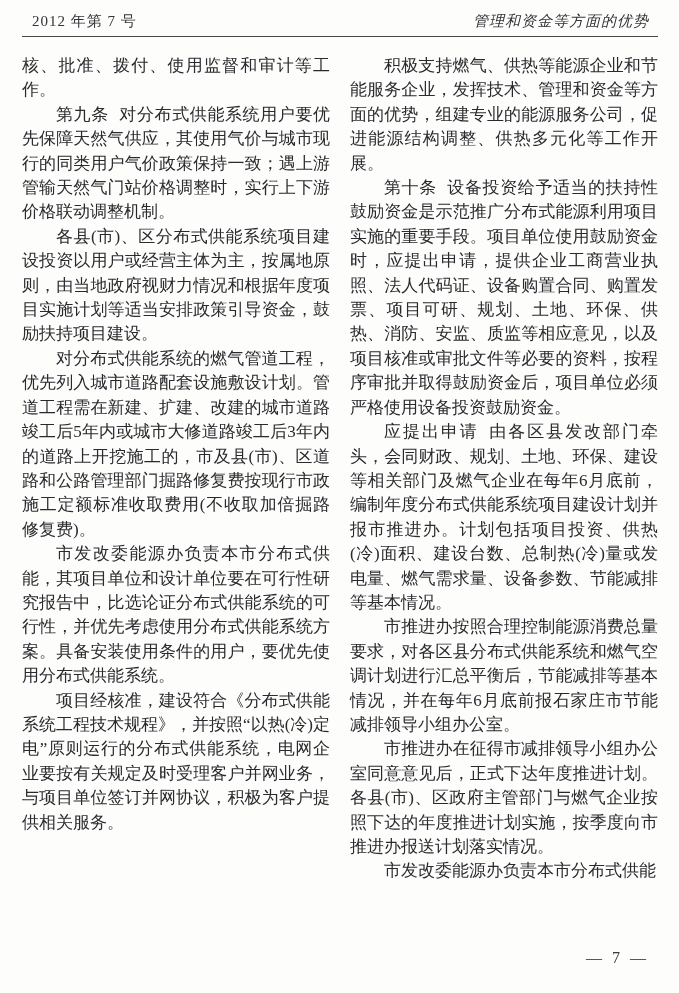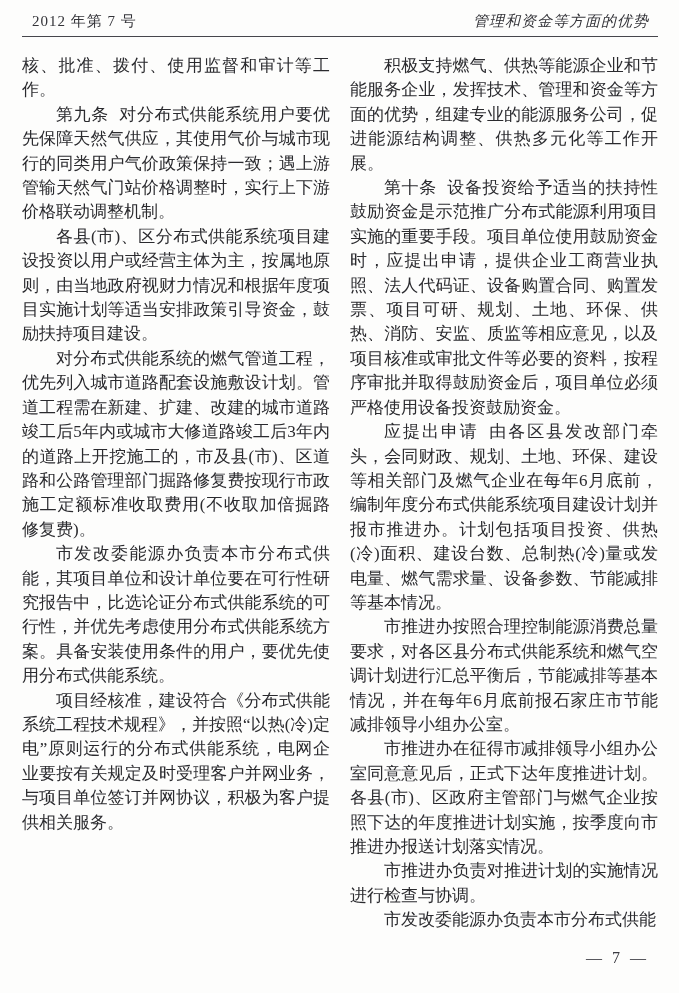--- a/index.html
+++ b/index.html
@@ -73,20 +73,19 @@
         <p class="para">对分布式供能系统的燃气管道工程，优先列入城市道路配套设施敷设计划。管道工程需在新建、扩建、改建的城市道路竣工后5年内或城市大修道路竣工后3年内的道路上开挖施工的，市及县(市)、区道路和公路管理部门掘路修复费按现行市政施工定额标准收取费用(不收取加倍掘路修复费)。</p>
         <p class="para">市发改委能源办负责本市分布式供能，其项目单位和设计单位要在可行性研究报告中，比选论证分布式供能系统的可行性，并优先考虑使用分布式供能系统方案。具备安装使用条件的用户，要优先使用分布式供能系统。</p>
         <p class="para">项目经核准，建设符合《分布式供能系统工程技术规程》，并按照“以热(冷)定电”原则运行的分布式供能系统，电网企业要按有关规定及时受理客户并网业务，与项目单位签订并网协议，积极为客户提供相关服务。</p>
       </div>
     <div class="col">
         <p class="para">积极支持燃气、供热等能源企业和节能服务企业，发挥技术、管理和资金等方面的优势，组建专业的能源服务公司，促进能源结构调整、供热多元化等工作开展。</p>
         <p class="para"><b class="lead">第十条</b>设备投资给予适当的扶持性鼓励资金是示范推广分布式能源利用项目实施的重要手段。项目单位使用鼓励资金时，应提出申请，提供企业工商营业执照、法人代码证、设备购置合同、购置发票、项目可研、规划、土地、环保、供热、消防、安监、质监等相应意见，以及项目核准或审批文件等必要的资料，按程序审批并取得鼓励资金后，项目单位必须严格使用设备投资鼓励资金。</p>
         <p class="para"><b class="lead">应提出申请</b>由各区县发改部门牵头，会同财政、规划、土地、环保、建设等相关部门及燃气企业在每年6月底前，编制年度分布式供能系统项目建设计划并报市推进办。计划包括项目投资、供热(冷)面积、建设台数、总制热(冷)量或发电量、燃气需求量、设备参数、节能减排等基本情况。</p>
         <p class="para">市推进办按照合理控制能源消费总量要求，对各区县分布式供能系统和燃气空调计划进行汇总平衡后，节能减排等基本情况，并在每年6月底前报石家庄市节能减排领导小组办公室。</p>
         <p class="para">市推进办在征得市减排领导小组办公室同意意见后，正式下达年度推进计划。各县(市)、区政府主管部门与燃气企业按照下达的年度推进计划实施，按季度向市推进办报送计划落实情况。</p>
-        <p class="para">市推进办负责对推进计划的实施情况进行检查与协调。</p>
         <p class="para">市发改委能源办负责本市分布式供能</p>
       </div>
   </div>
 
   <div class="footer-page-number">— 7 —</div>
 
 </div>
 
 </body></html>

